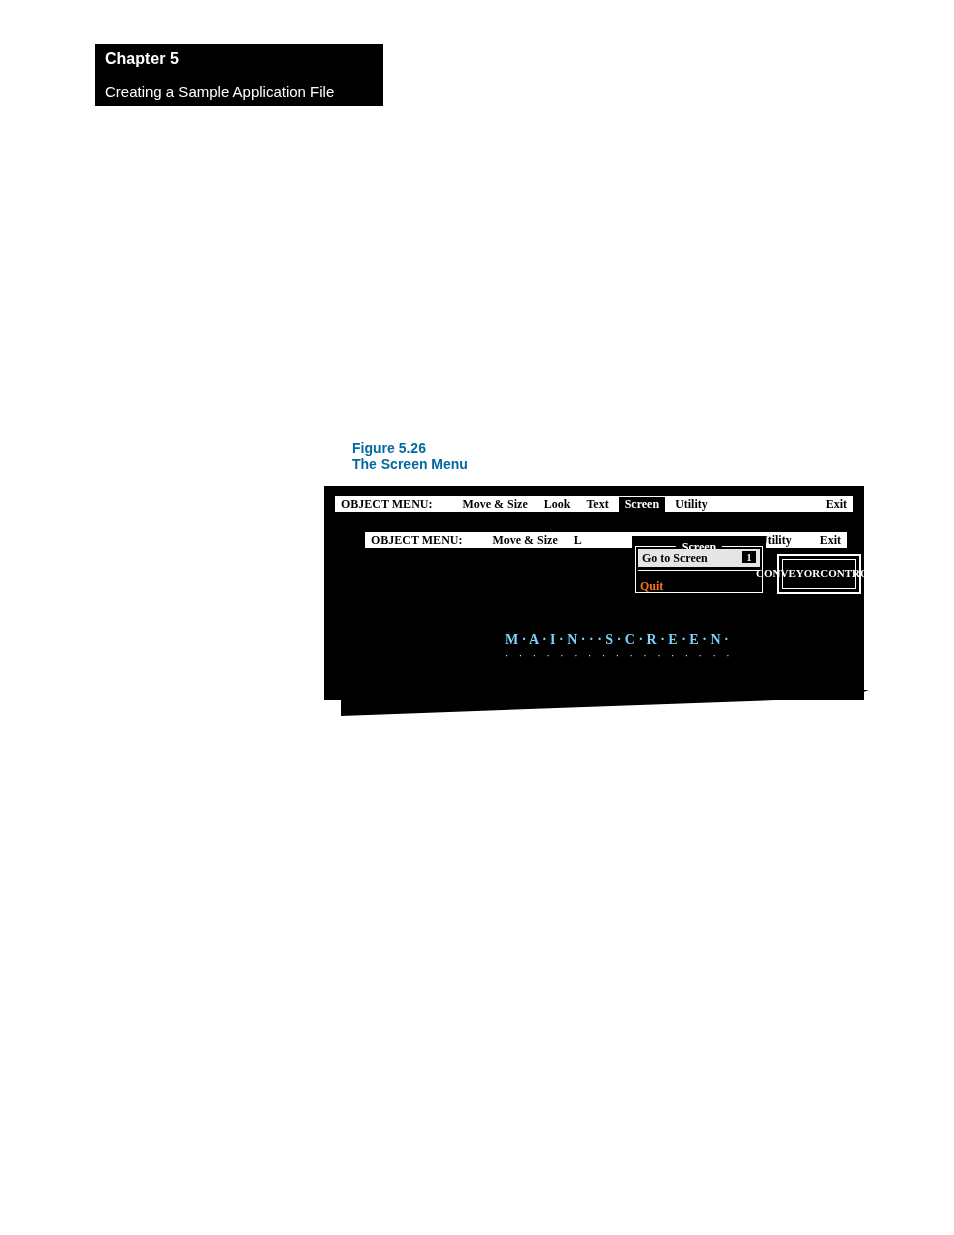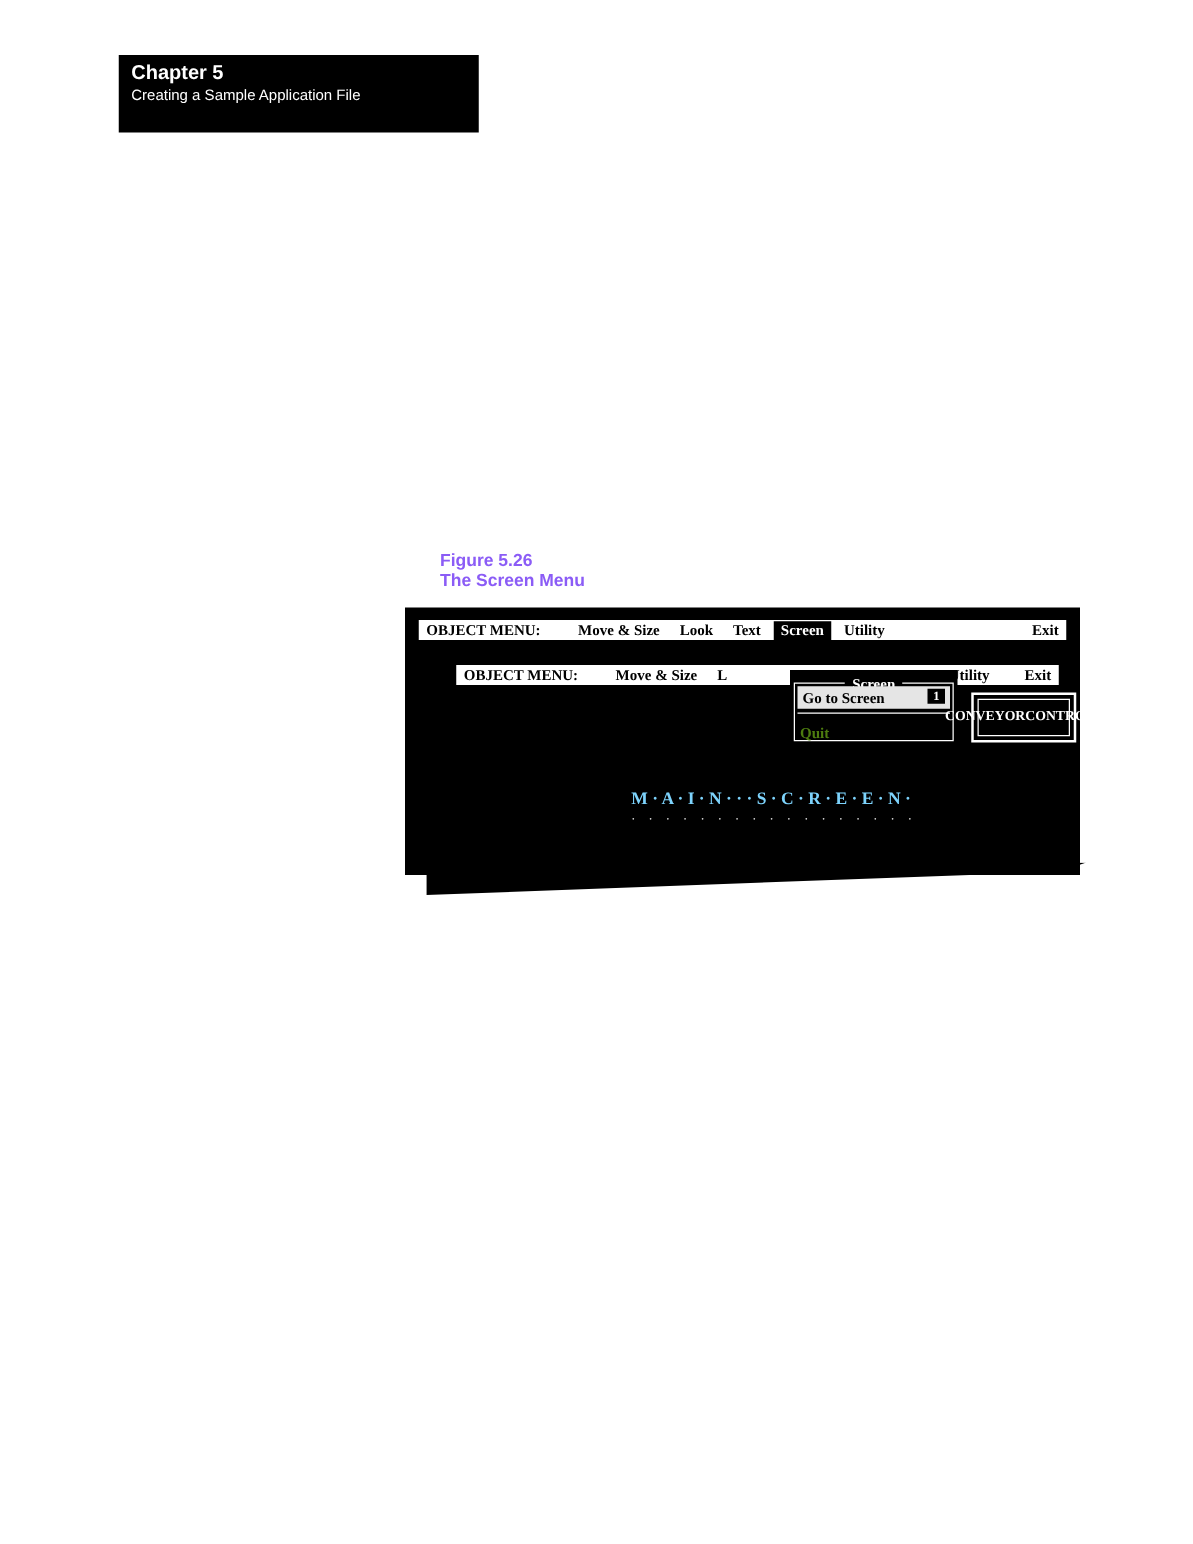--- a/index.html
+++ b/index.html
@@ -24,32 +24,32 @@
     background: #000;
     color: #fff;
     padding: 6px 10px;
   }
   .chapter-title {
     font-weight: bold;
     font-size: 16px;
     line-height: 1.1;
   }
   .chapter-sub {
-    font-size: 12px;
+    font-size: 15px;
     line-height: 1.1;
     font-weight: 400;
-    margin-top: 2px;
+    margin-top: 16px;
   }
   .figure-caption {
     position: absolute;
     left: 352px;
     top: 440px;
     font-size: 14px;
     font-weight: bold;
-    color: #8b5cf6;
+    color: #0369a1;
     line-height: 1.15;
   }
   .screenshot {
     position: absolute;
     left: 324px;
     top: 486px;
     width: 540px;
     height: 214px;
     background: #000;
     padding-left: 27px;
@@ -160,21 +160,21 @@
     font-size: 12px;
     font-weight: bold;
     padding: 0 4px;
   }
   .dd-item.sel {
     background: #e5e5e5;
     color: #000;
     margin: 2px 2px 0 2px;
   }
   .dd-item.unsel {
-    color: #4d7c0f;
+    color: #f97316;
     margin-top: 6px;
   }
   .dd-divider {
     height: 1px;
     background: #fff;
     margin: 3px 2px 0 2px;
   }
   .dd-value {
     position: absolute;
     right: 4px;

